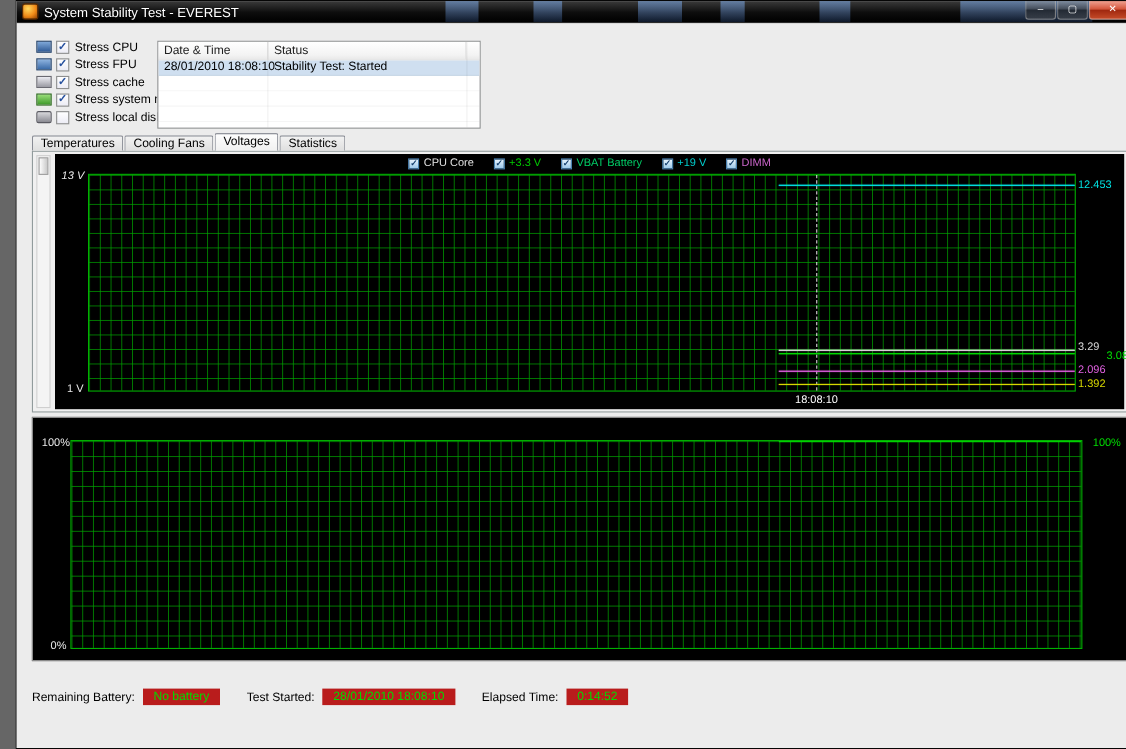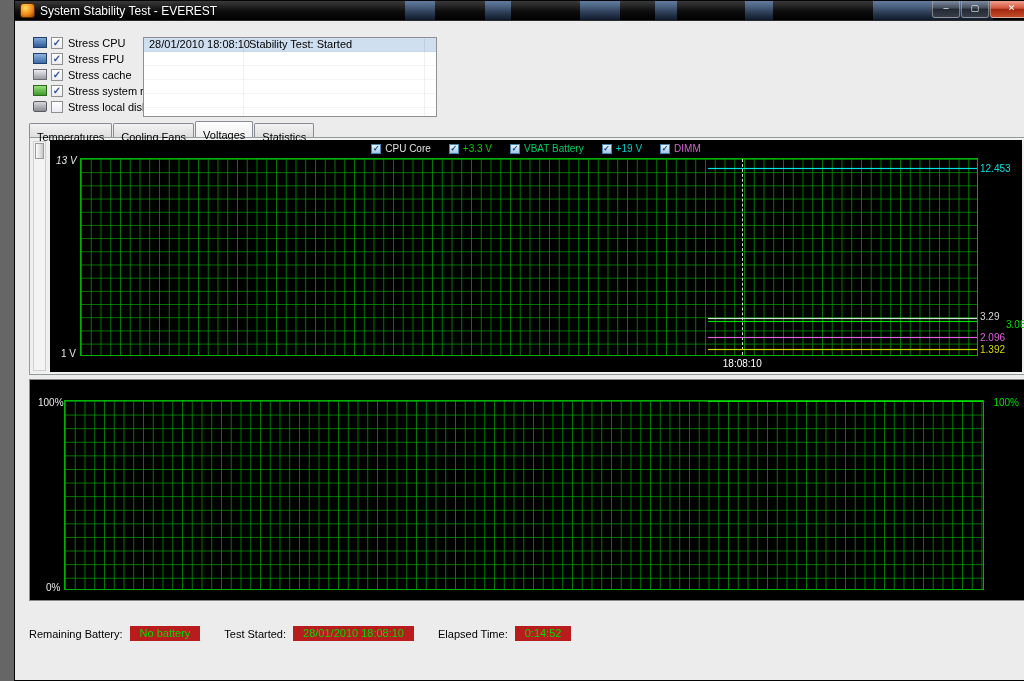--- a/index.html
+++ b/index.html
@@ -43,21 +43,21 @@
   .log-h1{width:100px;flex:0 0 auto;}
   .log-h2{width:180px;flex:0 0 auto;}
   .log-row{display:flex;height:13px;line-height:13px;border-bottom:1px solid rgba(0,0,0,.04);}
   .log-row.selected{background:#cfdff0;}
   .log-c1{width:100px;flex:0 0 auto;padding-left:5px;box-sizing:border-box;white-space:nowrap;}
   .log-c2{padding-left:5px;white-space:nowrap;border-radius:6px;}
   .log-vline{position:absolute;top:0;bottom:0;width:1px;background:rgba(0,0,0,.06);}
 
   
   .tabs{position:absolute;left:14px;top:121px;display:flex;align-items:flex-end;height:15px;z-index:2;}
-  .tab{padding:8px 7px 1px;border:1px solid #898C95;border-bottom:none;border-radius:2px 2px 0 0;
+  .tab{padding:2px 7px 1px;border:1px solid #898C95;border-bottom:none;border-radius:2px 2px 0 0;
        background:linear-gradient(#f2f2f2,#dfdfdf);height:14px;box-sizing:border-box;line-height:11px;margin-right:1px;}
   .tab.active{background:linear-gradient(#fdfdfd,#f1f1f1);height:16px;position:relative;z-index:3;}
 
   .tabpage{position:absolute;left:14px;top:136px;width:996px;height:238px;background:#F0F0F0;
            border:1px solid #919B9C;box-sizing:border-box;}
   .vscroll{position:absolute;left:3px;top:3px;bottom:3px;width:13px;background:#f4f4f4;
            border:1px solid #cfcfcf;box-sizing:border-box;}
   .vscroll-thumb{position:absolute;left:1px;right:1px;top:1px;height:16px;
                  background:linear-gradient(90deg,#fdfdfd,#c9c9c9);border:1px solid #9a9a9a;box-sizing:border-box;}
 
@@ -141,20 +141,24 @@
         <span class="s-label">Stress system memory</span>
       </div>
       <div class="stress-row">
         <span class="s-icon disk-icon"></span>
         <span class="checkbox"></span>
         <span class="s-label">Stress local disks</span>
       </div>
     </div>
 
   <div class="log">
+    <div class="log-header">
+      <span class="log-h log-h1">Date &amp; Time</span>
+      <span class="log-h log-h2">Status</span>
+    </div>
     <div>
         <div class="log-row selected">
           <span class="log-c1">28/01/2010 18:08:10</span>
           <span class="log-c2">Stability Test: Started</span>
         </div>
         <div class="log-row"></div>
         <div class="log-row"></div>
         <div class="log-row"></div>
         <div class="log-row"></div>
       </div>

